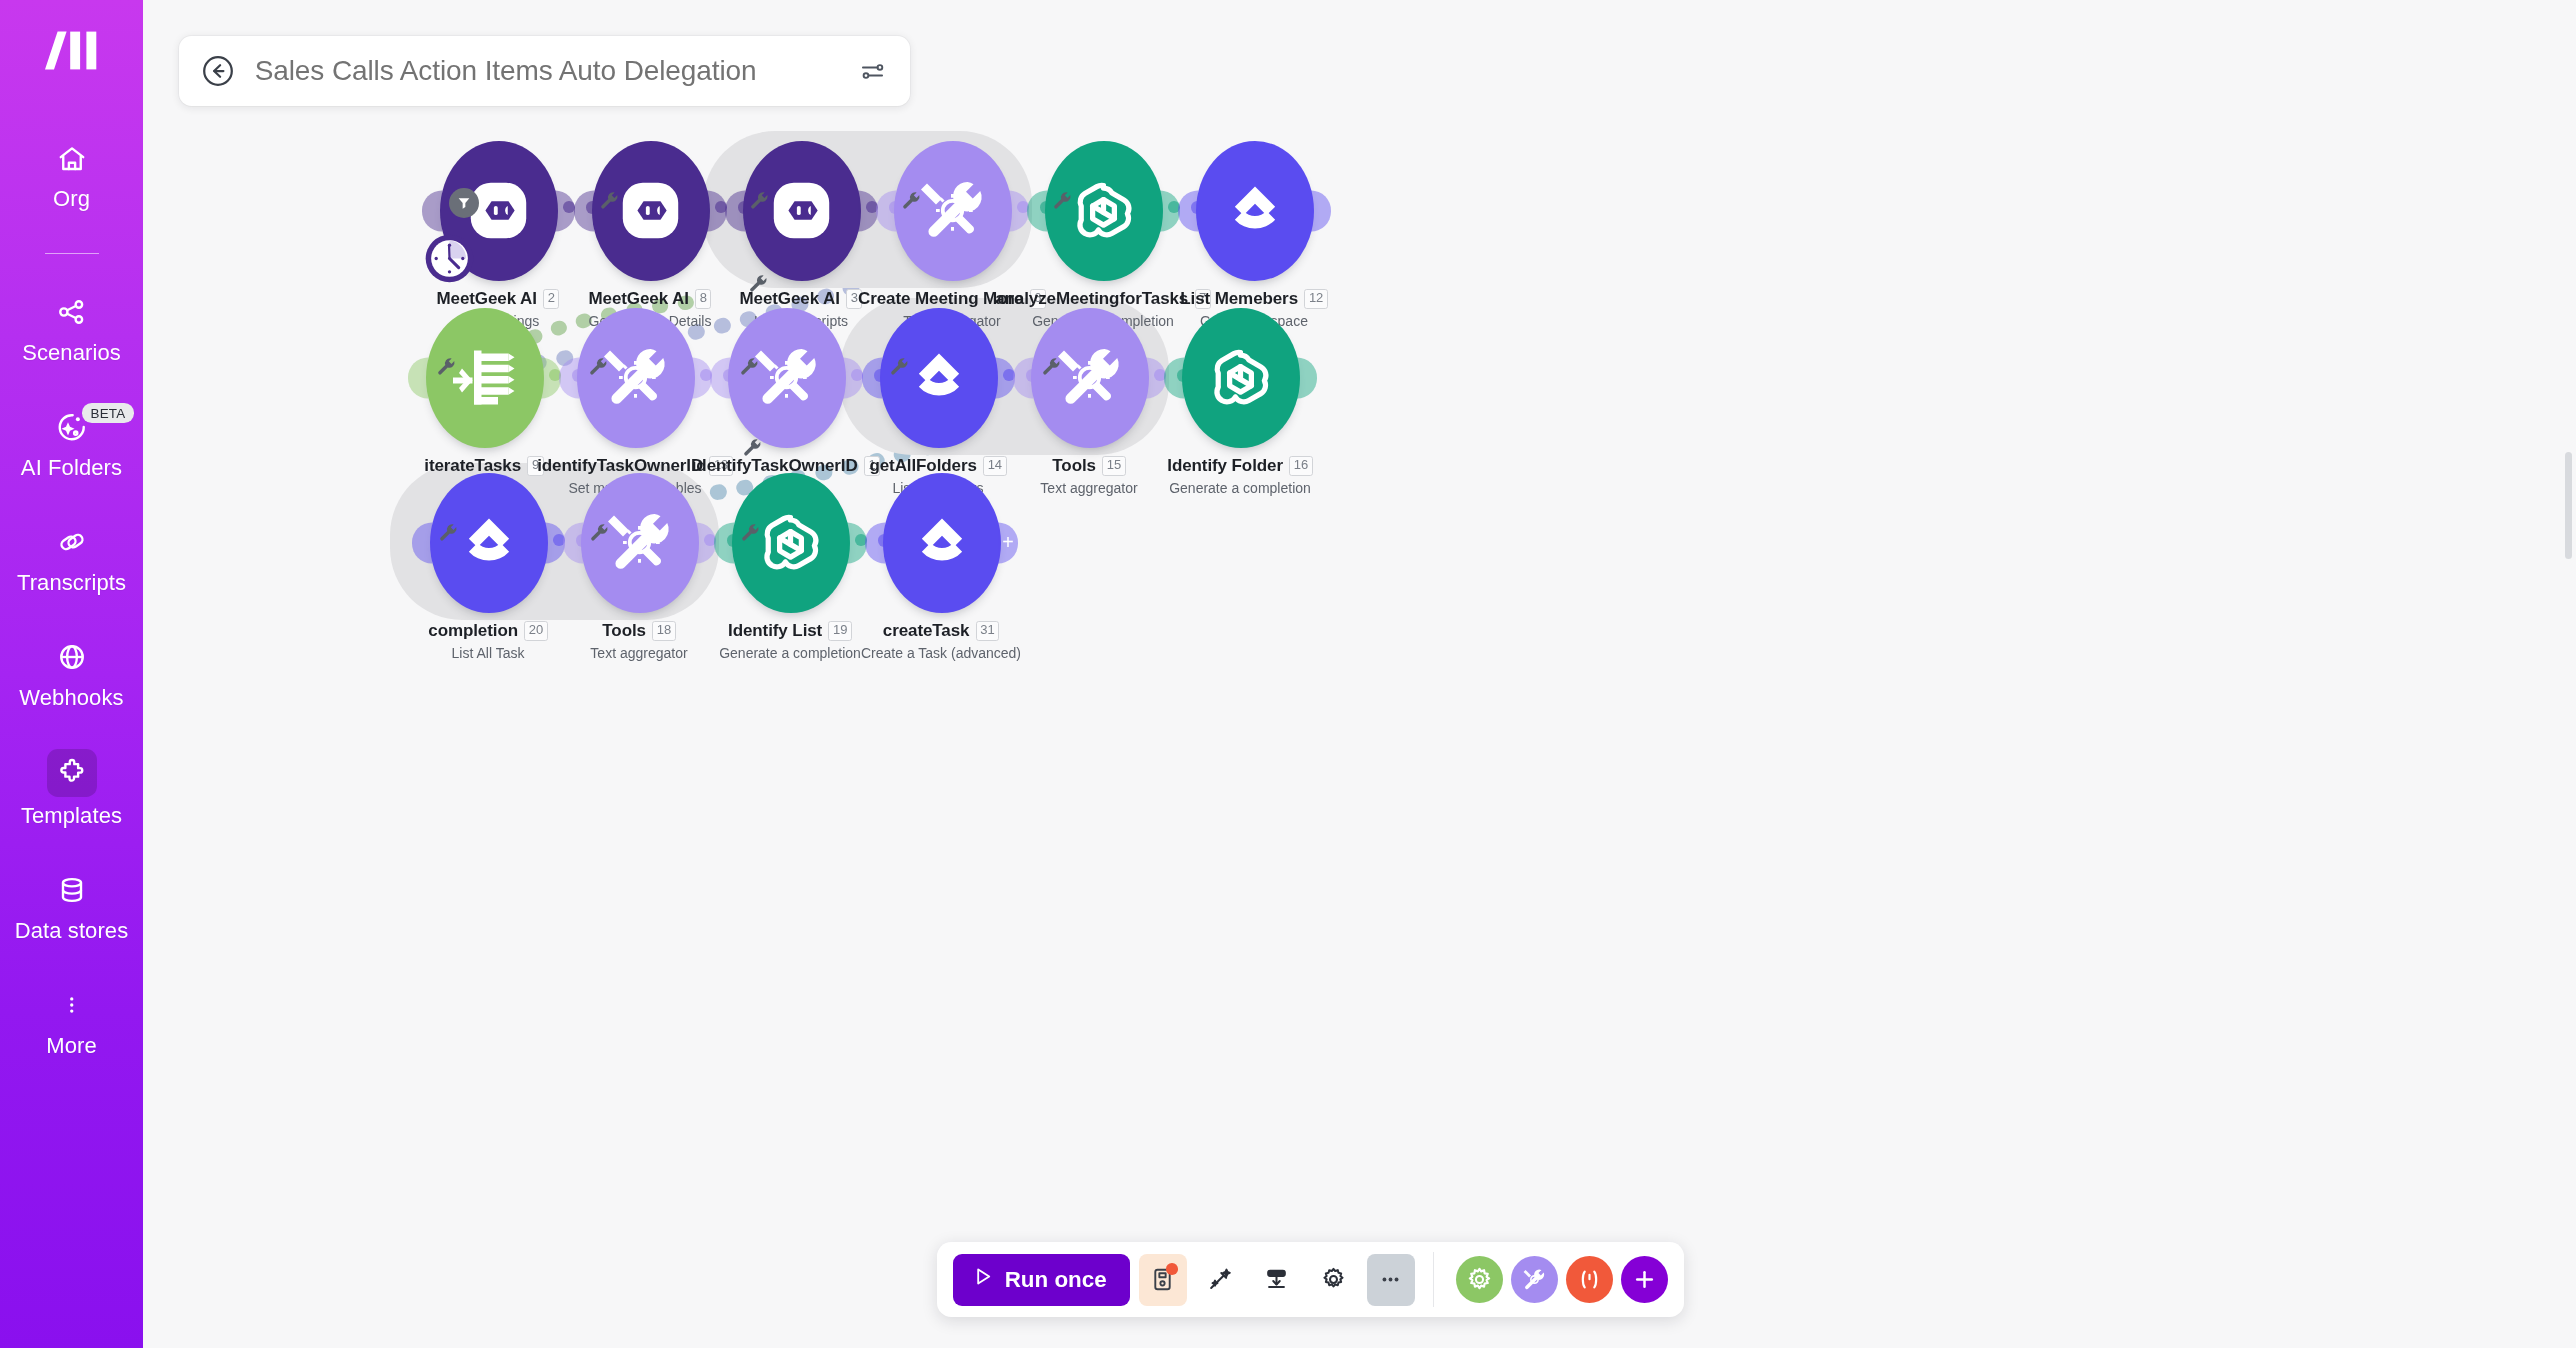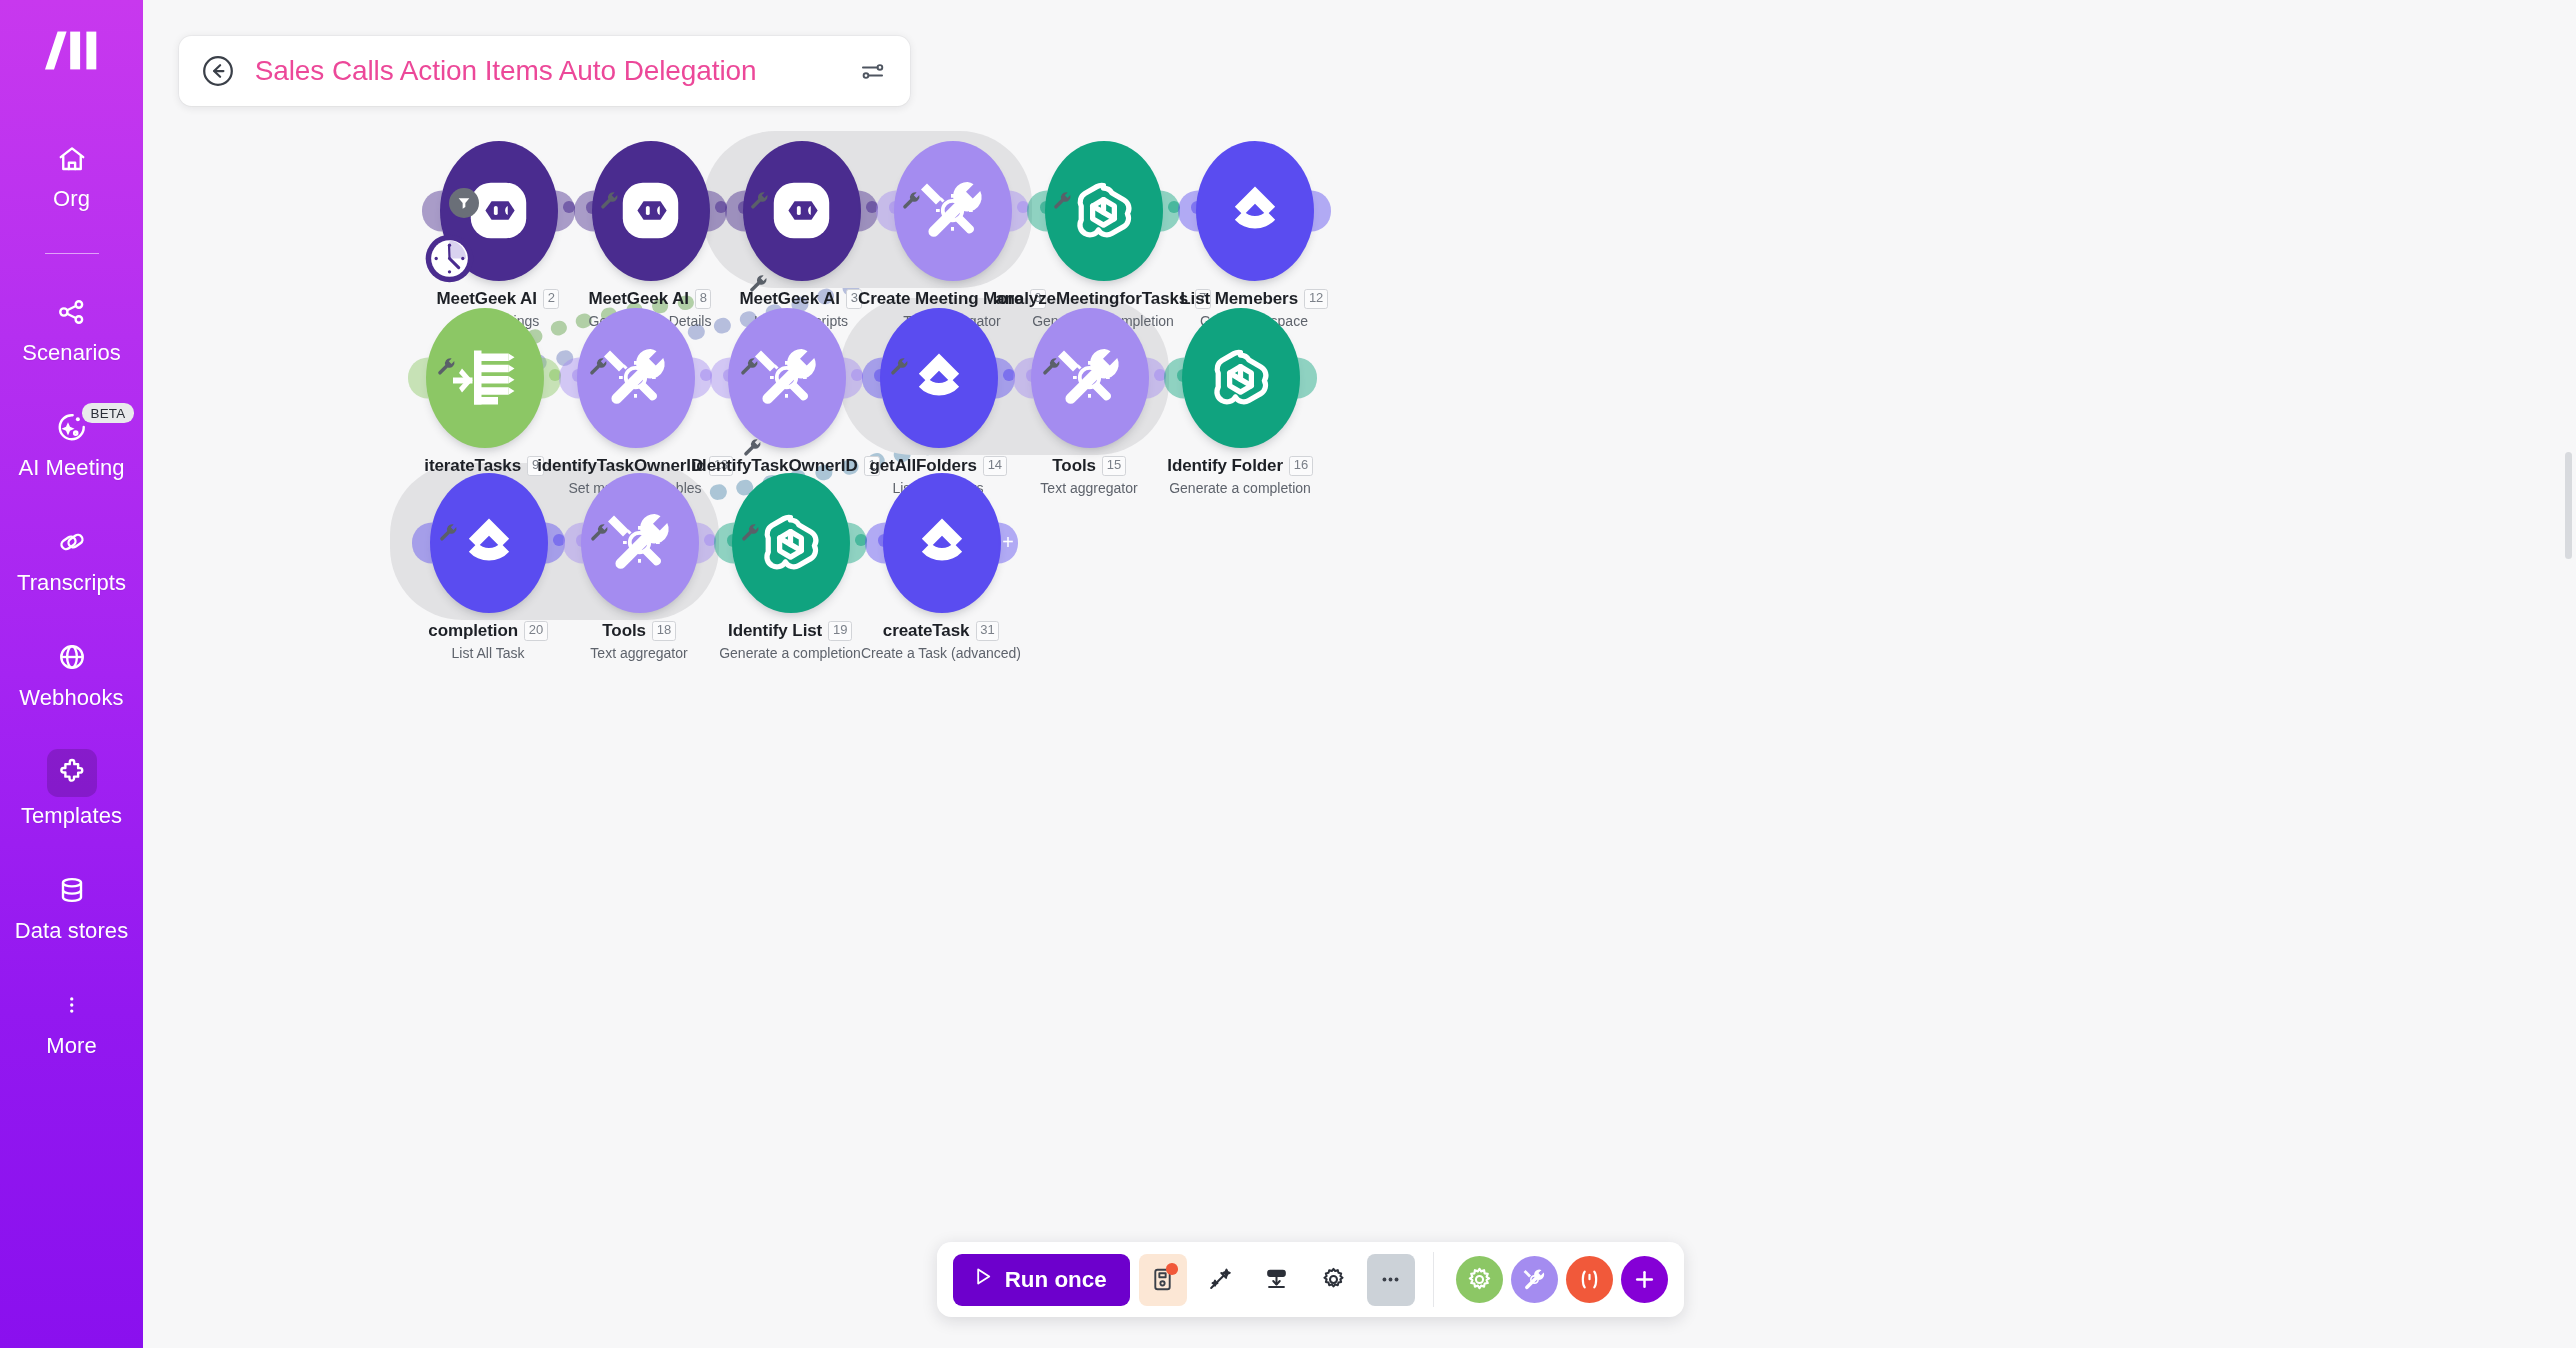--- a/index.html
+++ b/index.html
@@ -66,21 +66,21 @@
     z-index: 30;
   }
   .back-btn {
     width: 38px; height: 38px; flex: 0 0 38px;
     border-radius: 50%;
     display: flex; align-items: center; justify-content: center;
     cursor: pointer;
   }
   .scenario-title {
     flex: 1 1 auto;
-    font-size: 28px; font-weight: 400; color: #ec4899;
+    font-size: 28px; font-weight: 400; color: #737373;
     margin-left: 18px; white-space: nowrap;
     letter-spacing: -0.1px;
   }
   .header-settings { width: 30px; height: 30px; flex:0 0 30px; display:flex; align-items:center; justify-content:center; cursor:pointer; }
 
   
   .canvas {
     position: absolute; left: 143px; top: 0;
     width: 2433px; height: 1349px;
     background: #f7f7f8;
@@ -246,21 +246,21 @@
     <div class="nav-item">
       <span class="nav-icon">
         <svg width="34" height="32" viewBox="0 0 24 24" fill="none" stroke="#fff" stroke-width="1.8" stroke-linecap="round" stroke-linejoin="round">
           <path d="M12.5 3.2 A9 9 0 1 0 20.8 12"></path>
           <path d="M9 8.5 l1.5 3.4 3.4 1.5 -3.4 1.5 -1.5 3.4 -1.5 -3.4 -3.4 -1.5 3.4 -1.5 Z" fill="#fff" stroke="none"></path>
           <circle cx="16.4" cy="6.1" r="1.5" fill="#fff" stroke="none"></circle>
           <circle cx="14.8" cy="16.6" r="1.2"></circle>
         </svg>
         <span class="beta-badge">BETA</span>
       </span>
-      <span class="nav-label">AI Meeting</span>
+      <span class="nav-label">AI Folders</span>
     </div>
 
     <div class="nav-item">
       <span class="nav-icon">
         <svg width="32" height="30" viewBox="0 0 24 24" fill="none" stroke="#fff" stroke-width="1.9" stroke-linecap="round">
           <rect x="3.2" y="9.0" width="12" height="7.4" rx="3.7" transform="rotate(-35 9.2 12.7)"></rect>
           <rect x="8.8" y="7.6" width="12" height="7.4" rx="3.7" transform="rotate(-35 14.8 11.3)"></rect>
         </svg>
       </span>
       <span class="nav-label">Transcripts</span>

